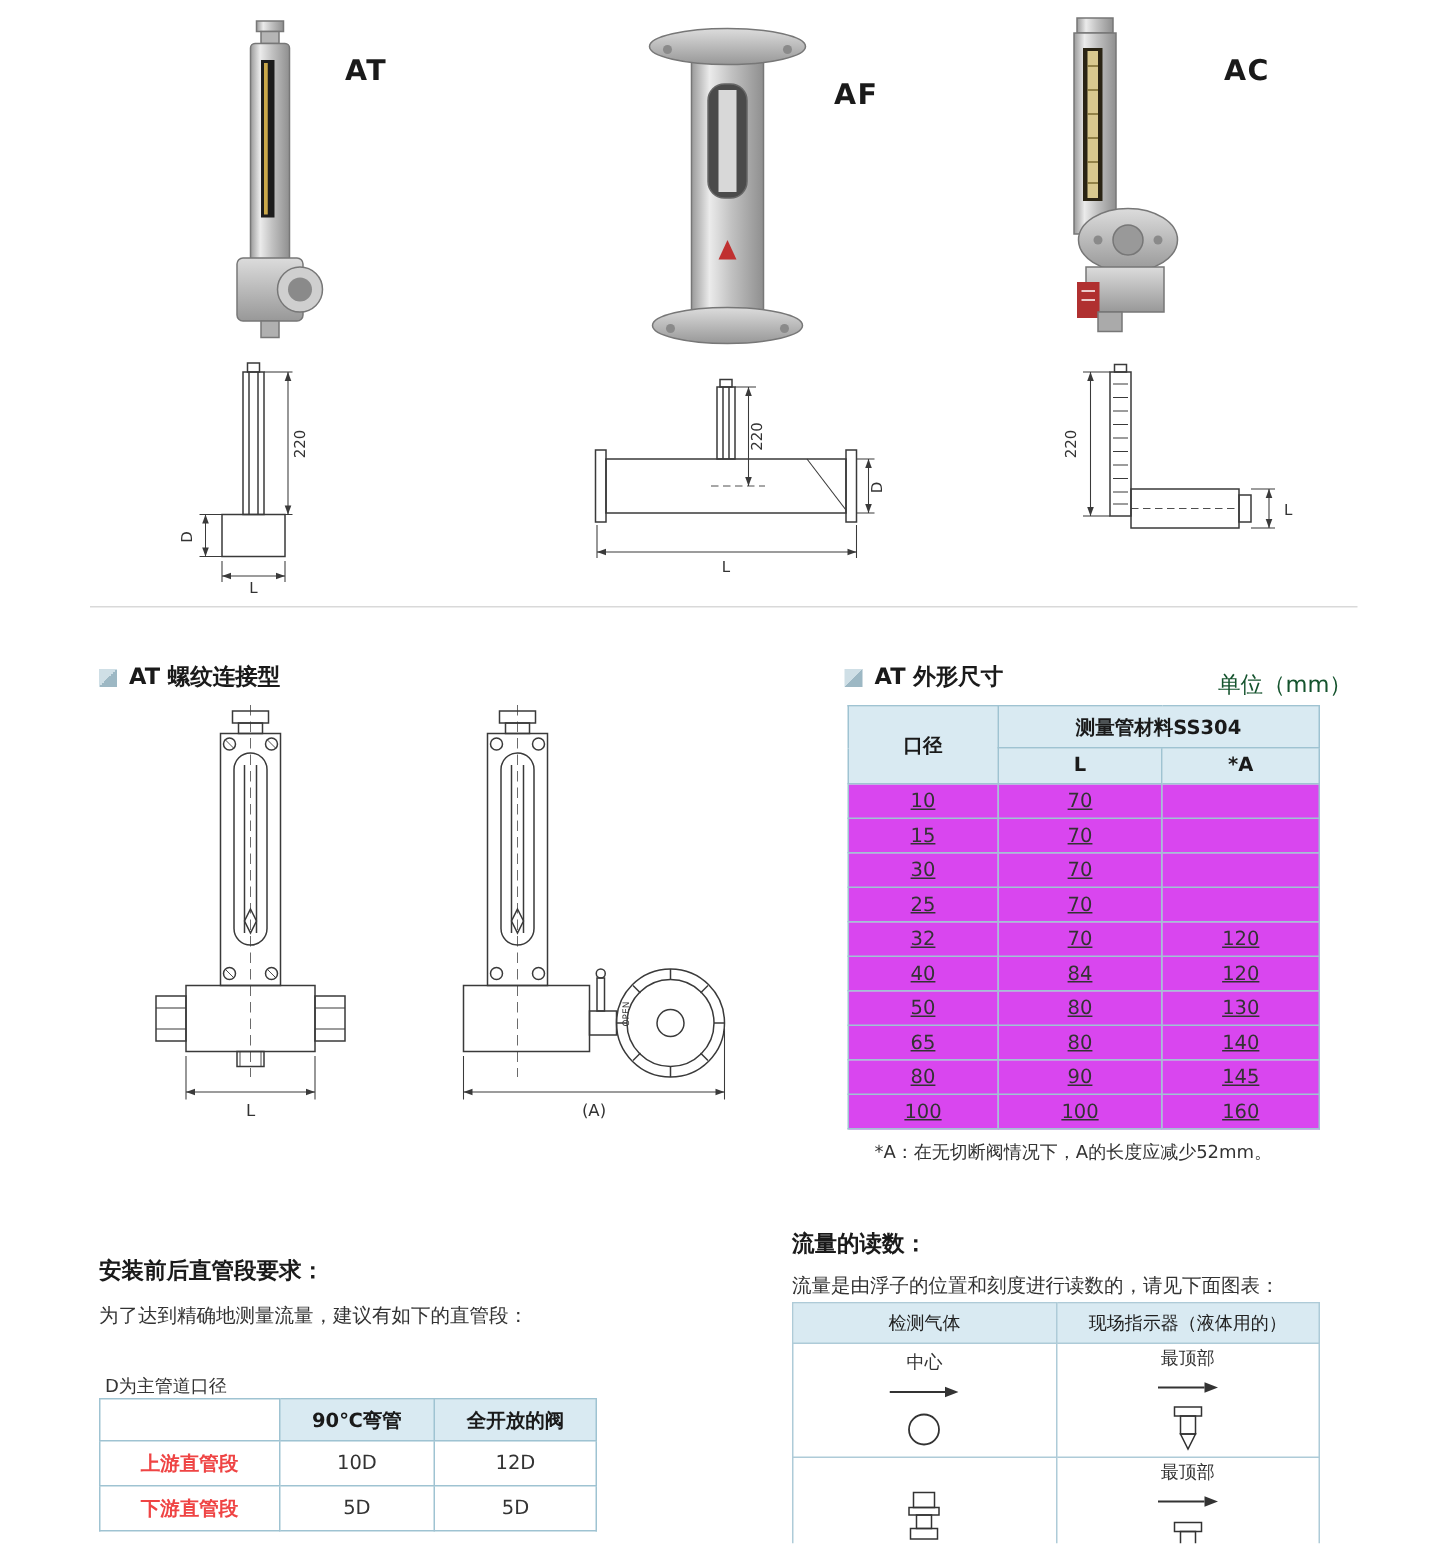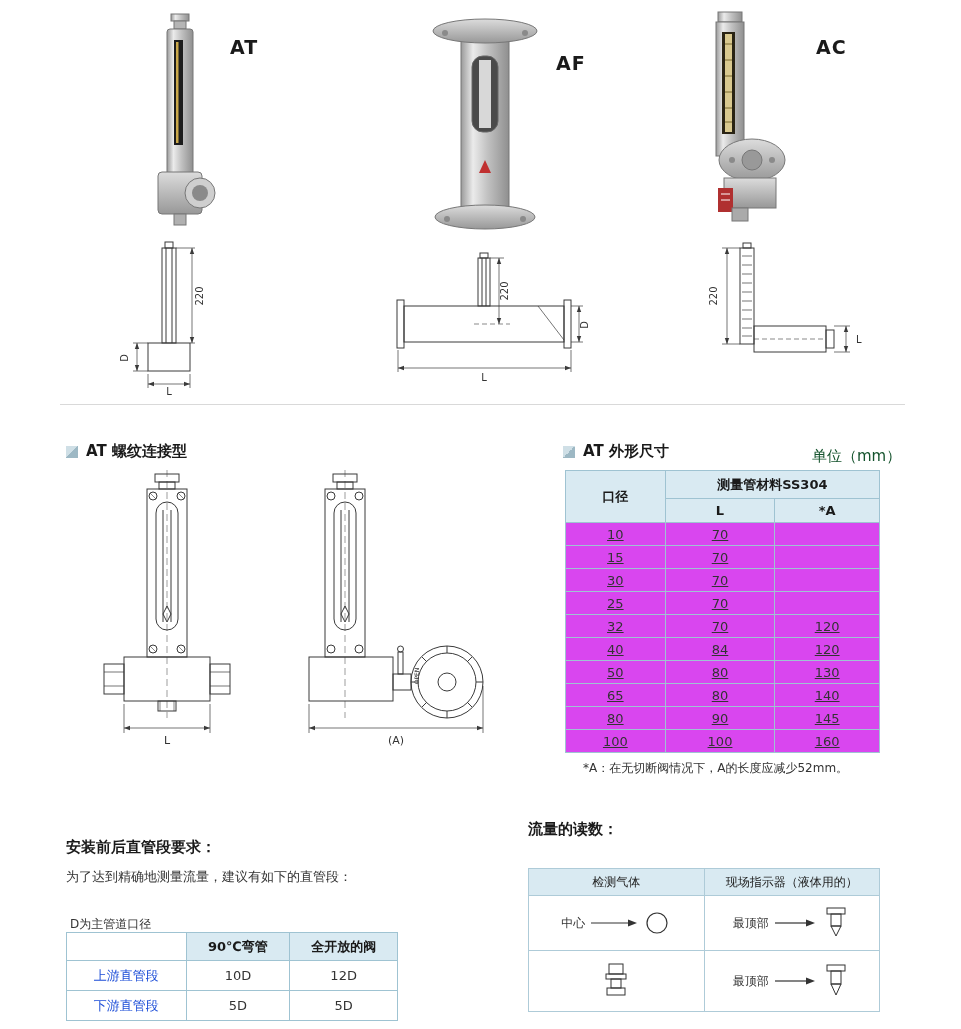--- a/index.html
+++ b/index.html
@@ -23,27 +23,27 @@
   .dims-table thead tr:nth-child(1){height:28px;}
   .dims-table thead tr:nth-child(2){height:24px;}
   .dims-table tbody tr{height:23px;}
   .dims-table td{background:#d946ef;text-decoration:underline;}
 
   .install-table{width:332px;font-size:13px;color:#333;}
   .install-table td{border:1px solid #9fc3d2;text-align:center;background:#fff;}
   .install-table tr:nth-child(1){height:28px;}
   .install-table tr:nth-child(2),.install-table tr:nth-child(3){height:30px;}
   .install-table .hd{background:#d9eaf2;font-weight:bold;color:#1a1a1a;}
-  .install-table .rowlabel{font-weight:normal;color:#1d4ed8;}
+  .install-table .rowlabel{font-weight:bold;color:#ef4444;}
 
   .reading-table{width:352px;}
   .reading-table td{border:1px solid #aecbd8;}
   .reading-table .rhead{background:#d9eaf2;font-size:12px;text-align:center;height:24px;color:#222;font-family:Liberation Mono, monospace;}
   .reading-table .rdraw{background:#fff;}
-  .cellflex{display:flex;align-items:center;justify-content:center;gap:6px;height:100%;}
+  .cellflex{display:flex;align-items:center;justify-content:center;gap:6px;height:100%;flex-direction:column;}
   .rlabel{font-size:12px;color:#333;}
 
   svg text{font-family:"DejaVu Sans","Liberation Sans",sans-serif;}
 </style>
 </head>
 <body>
 
 <div id="page">
 
   <svg class="abs" style="left:140px;top:12px" width="80" height="225" viewBox="0 0 80 225">
@@ -382,20 +382,21 @@
     </tr>
     <tr>
       <td class="rowlabel">下游直管段</td>
       <td>5D</td>
       <td>5D</td>
     </tr>
   </tbody>
     </table>
 
   <div class="abs bold-title" style="left:528px;top:820px">流量的读数：</div>
+  <div class="abs body-text" style="left:528px;top:848px">流量是由浮子的位置和刻度进行读数的，请见下面图表：</div>
 
   <table class="reading-table abs" style="left:528px;top:868px">
     <colgroup>
         <col style="width:176px">
         <col style="width:176px">
       </colgroup>
     <tbody>
         <tr>
       <td class="rhead">检测气体</td>
       <td class="rhead">现场指示器（液体用的）</td>

